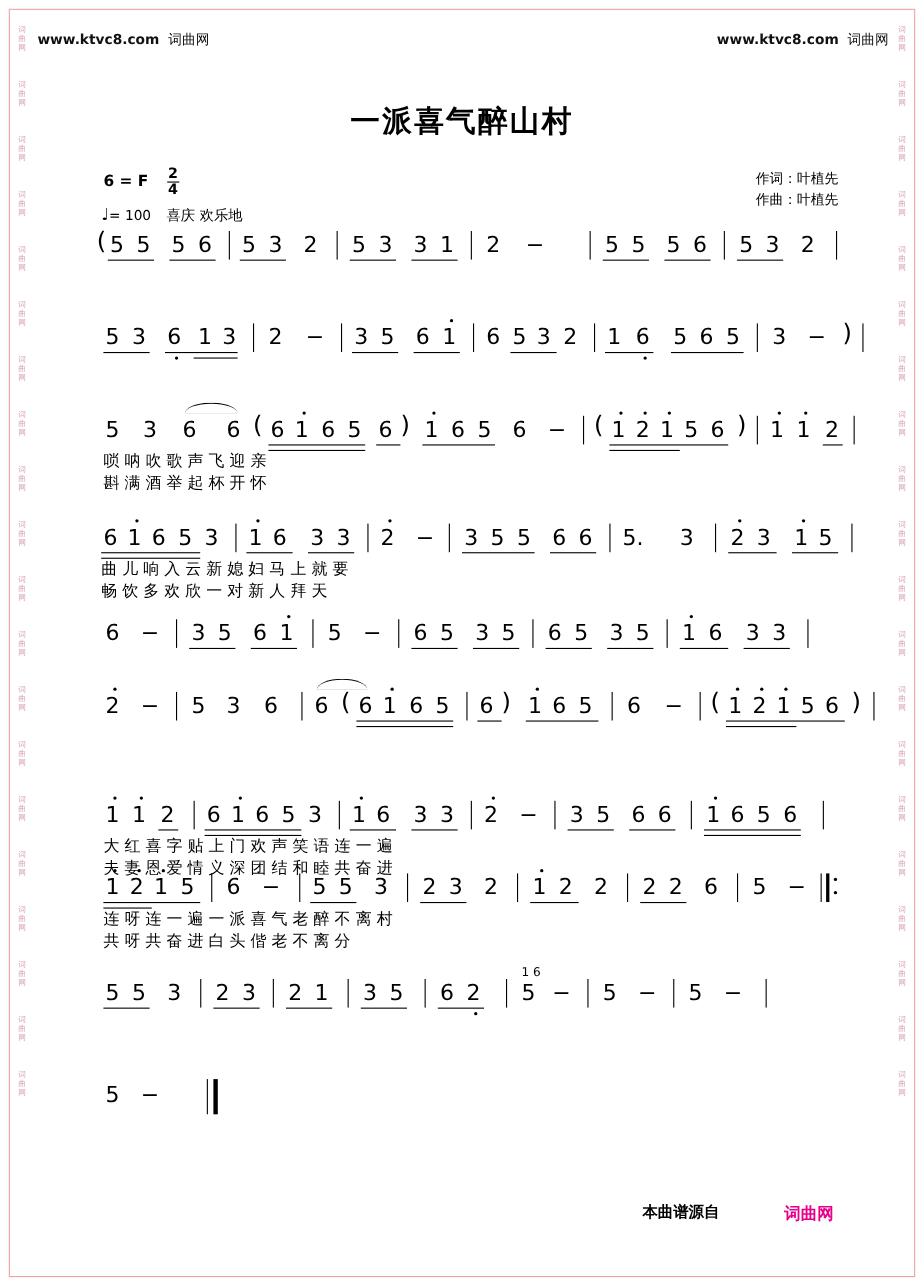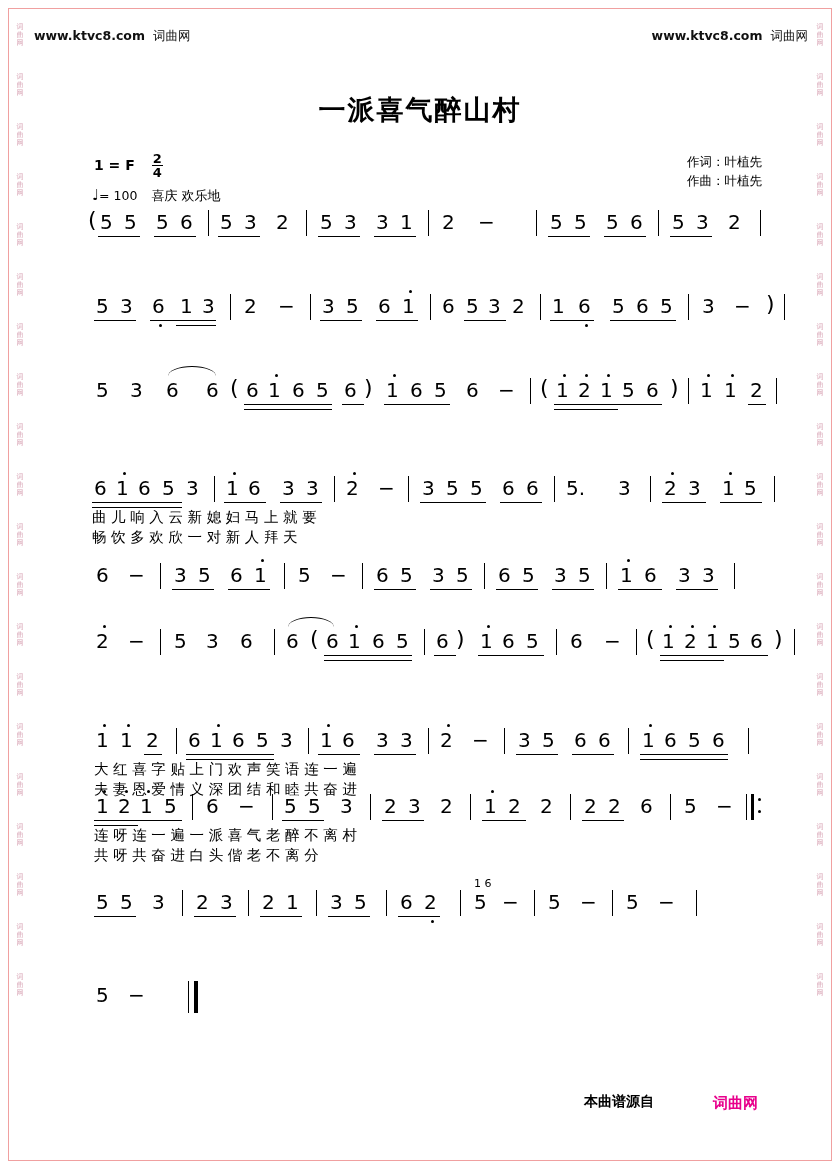--- a/index.html
+++ b/index.html
@@ -145,21 +145,21 @@
 <div class="hdr-wm left">
   <span class="dom">www.ktvc8.com</span><span class="cn">词曲网</span>
 </div>
 <div class="hdr-wm right">
   <span class="dom">www.ktvc8.com</span><span class="cn">词曲网</span>
 </div>
 
 <div class="title">一派喜气醉山村</div>
 
 <div class="meta-key">
-  <span>1 = F</span>
+  <span>6 = F</span>
   <span class="frac">
     <span class="num">2</span>
     <span class="den">4</span>
   </span>
 </div>
 
 <div class="meta-tempo">
   <span class="note">♩</span><span>= 100</span><span class="style">喜庆  欢乐地</span>
 </div>
 
@@ -295,20 +295,24 @@
       <span class="paren" style="left:582px;top:-2px;">)</span>
       <div class="bar" style="left:600px;top:-2px;"></div>
       <span class="n" style="left:612px;">1</span>
       <div class="dotover" style="left:619px;top:-6px;"></div>
       <span class="n" style="left:636px;">1</span>
       <div class="dotover" style="left:643px;top:-6px;"></div>
       <span class="n" style="left:662px;">2</span>
       <div class="under1" style="left:660px;top:24px;width:18px;"></div>
       <div class="bar" style="left:688px;top:-2px;"></div>
     </div>
+    <div style="position:relative;height:42px;">
+      <span class="lyr" style="left:6px;top:-8px;">唢 呐 吹    歌 声    飞    迎 亲</span>
+      <span class="lyr" style="left:6px;top:12px;">斟 满 酒    举 起    杯    开 怀</span>
+    </div>
   </div>
 
   <div class="sys" style="top:478px;">
     <div class="staff">
       <span class="n" style="left:6px;">6</span>
       <span class="n" style="left:28px;">1</span>
       <div class="dotover" style="left:35px;top:-6px;"></div>
       <span class="n" style="left:50px;">6</span>
       <span class="n" style="left:74px;">5</span>
       <div class="under1" style="left:4px;top:24px;width:90px;"></div>

